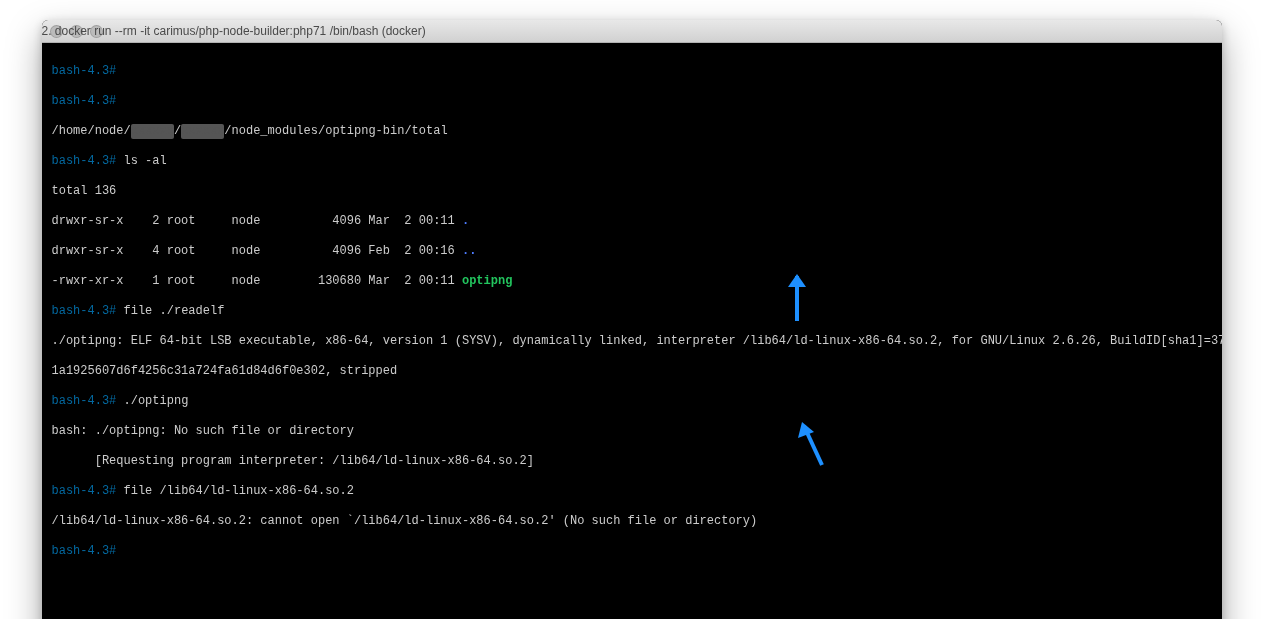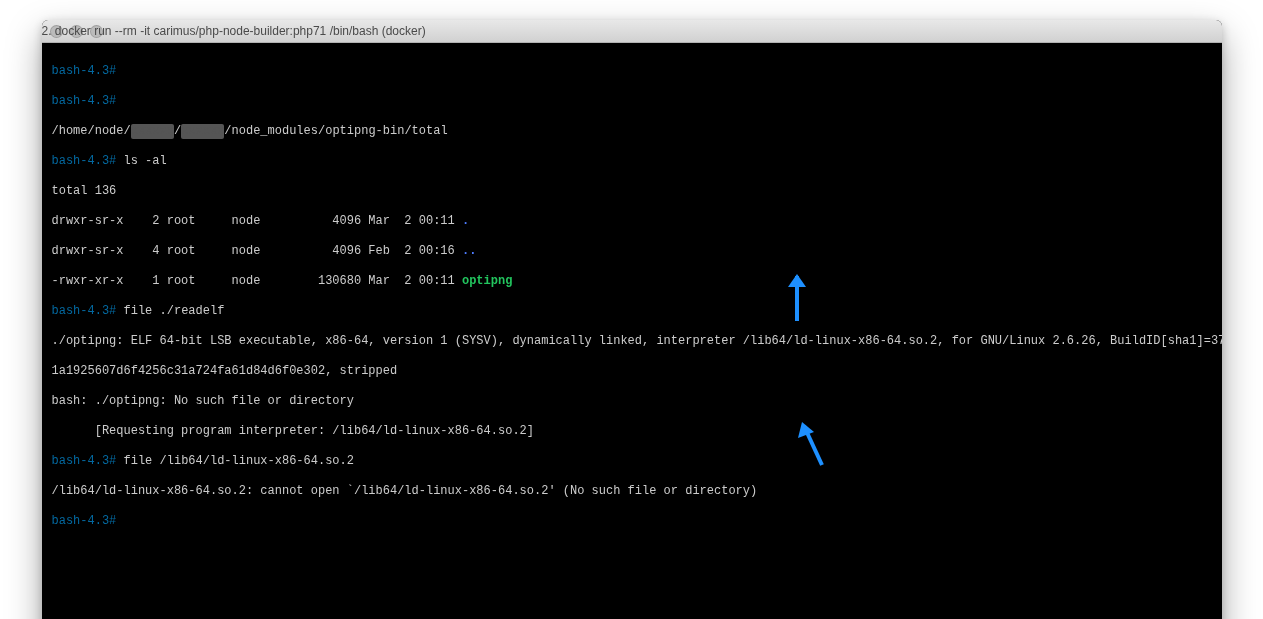--- a/index.html
+++ b/index.html
@@ -91,20 +91,21 @@
 <div><span class="bold">bash-4.3#</span></div>
 <div><span>/home/node/</span><span class="redacted">xxxxxx</span><span>/</span><span class="redacted">xxxxxx</span><span>/node_modules/optipng-bin/total</span></div>
 <div><span class="bold">bash-4.3#</span> <span>ls -al</span></div>
 <div>total 136</div>
 <div><span>drwxr-sr-x    2 root     node          4096 Mar  2 00:11 </span><span class="blue">.</span></div>
 <div><span>drwxr-sr-x    4 root     node          4096 Feb  2 00:16 </span><span class="blue">..</span></div>
 <div><span>-rwxr-xr-x    1 root     node        130680 Mar  2 00:11 </span><span class="green">optipng</span></div>
 <div><span class="bold">bash-4.3#</span> <span>file ./readelf</span></div>
 <div>./optipng: ELF 64-bit LSB executable, x86-64, version 1 (SYSV), dynamically linked, interpreter /lib64/ld-linux-x86-64.so.2, for GNU/Linux 2.6.26, BuildID[sha1]=37</div>
 <div>1a1925607d6f4256c31a724fa61d84d6f0e302, stripped</div>
+<div><span class="bold">bash-4.3#</span> <span>./optipng</span></div>
 <div>bash: ./optipng: No such file or directory</div>
 <div>      [Requesting program interpreter: /lib64/ld-linux-x86-64.so.2]</div>
 <div><span class="bold">bash-4.3#</span> <span>file /lib64/ld-linux-x86-64.so.2</span></div>
 <div>/lib64/ld-linux-x86-64.so.2: cannot open `/lib64/ld-linux-x86-64.so.2' (No such file or directory)</div>
 <div><span class="bold">bash-4.3#</span></div>
 
 
 
 
 

